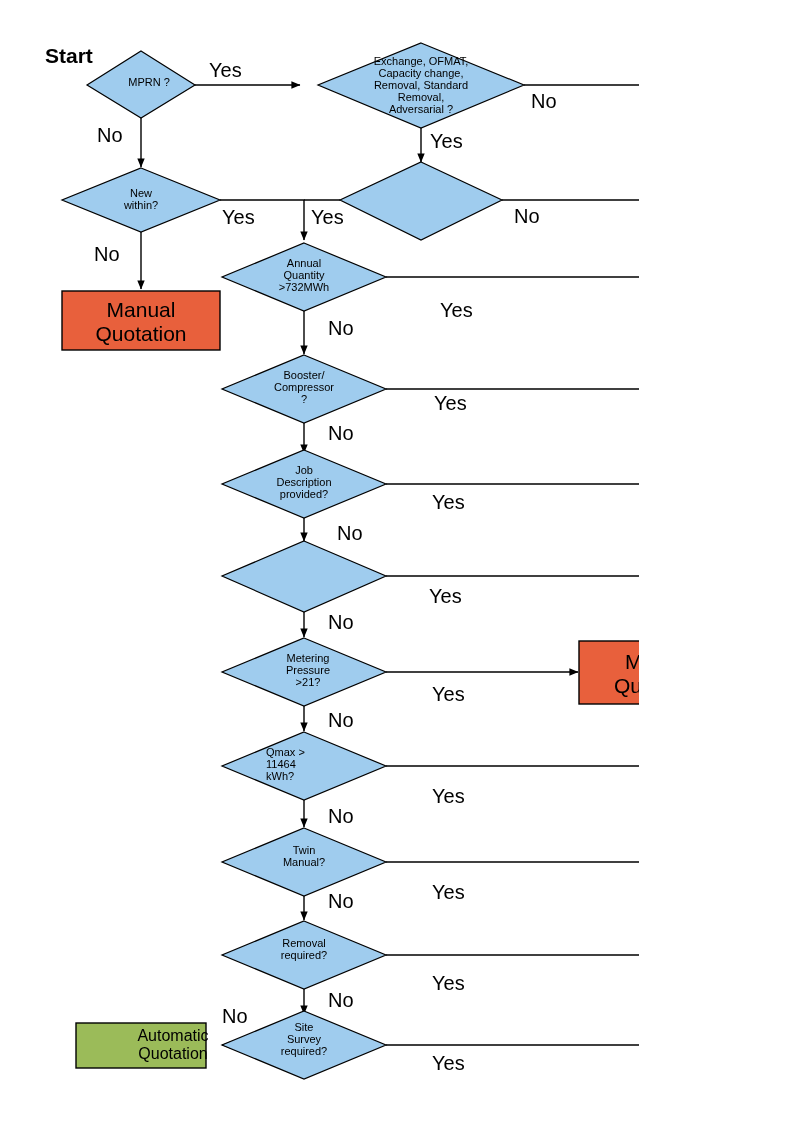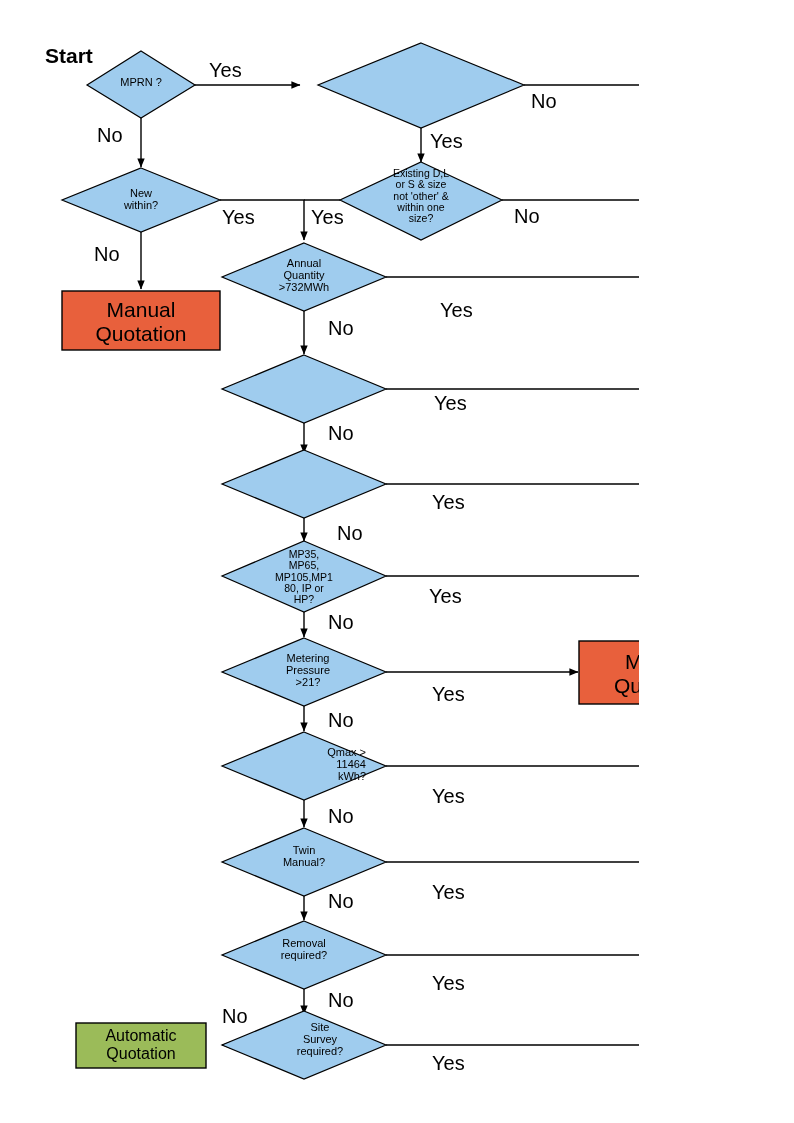--- a/index.html
+++ b/index.html
@@ -34,21 +34,21 @@
     white-space: pre-line;
     line-height: 1.08;
   }
   .diamond-label {
     font-size: 11px;
   }
   .diamond-label.small {
     font-size: 10.5px;
   }
   .diamond-label.left-align {
-    text-align: right;
+    text-align: left;
   }
   .box-label {
     font-size: 21px;
     line-height: 1.14;
   }
   .edge-label {
     position: absolute;
     font-size: 20px;
     color: #000000;
     white-space: nowrap;
@@ -141,69 +141,70 @@
       <polygon points="304,1011 386,1045 304,1079 222,1045" fill="#9FCCEE"></polygon>
     </g>
 
     <rect x="62" y="291" width="158" height="59" fill="#E8603C" stroke="#000000" stroke-width="1.4"></rect>
     <rect x="579" y="641" width="161" height="63" fill="#E8603C" stroke="#000000" stroke-width="1.4"></rect>
     <rect x="76" y="1023" width="130" height="45" fill="#9BBB59" stroke="#000000" stroke-width="1.4"></rect>
   </svg>
 
   <div class="start-label" style="left:45px; top:44px;">Start</div>
 
-  <div class="node-label diamond-label" style="left:91px; top:77px; width:100px;">MPRN ?</div>
-
+  <div class="node-label diamond-label" style="left:99px; top:77px; width:100px;">MPRN ?</div>
+
+  <div class="node-label diamond-label" style="left:336px; top:56px; width:170px;">Exchange, OFMAT,
+Capacity change,
+Removal, Standard
+Removal,
+Adversarial ?</div>
 
   <div class="node-label diamond-label" style="left:91px; top:188px; width:100px;">New
 within?</div>
 
-  <div class="node-label diamond-label small" style="left:363px; top:168px; width:116px;">Existing D,L
-or S &amp; size
-not 'other' &amp;
-within one
-size?</div>
 
   <div class="node-label diamond-label" style="left:254px; top:258px; width:100px;">Annual
 Quantity
 &gt;732MWh</div>
 
-
-
-  <div class="node-label diamond-label small" style="left:252px; top:549px; width:104px;">MP35,
-MP65,
-MP105,MP1
-80, IP or
-HP?</div>
+  <div class="node-label diamond-label" style="left:249px; top:370px; width:110px;">Booster/
+Compressor
+?</div>
+
+  <div class="node-label diamond-label" style="left:249px; top:465px; width:110px;">Job
+Description
+provided?</div>
+
 
   <div class="node-label diamond-label" style="left:258px; top:653px; width:100px;">Metering
 Pressure
 &gt;21?</div>
 
   <div class="node-label diamond-label left-align" style="left:266px; top:747px; width:100px;">Qmax &gt;
 11464
 kWh?</div>
 
   <div class="node-label diamond-label" style="left:254px; top:845px; width:100px;">Twin
 Manual?</div>
 
   <div class="node-label diamond-label" style="left:254px; top:938px; width:100px;">Removal
 required?</div>
 
-  <div class="node-label diamond-label" style="left:270px; top:1022px; width:100px;">Site
+  <div class="node-label diamond-label" style="left:254px; top:1022px; width:100px;">Site
 Survey
 required?</div>
 
   <div class="node-label box-label" style="left:62px; top:298px; width:158px;">Manual
 Quotation</div>
 
   <div class="node-label box-label" style="left:579px; top:650px; width:161px;">Manual
 Quotation</div>
 
-  <div class="node-label box-label" style="left:76px; top:1027px; width:130px; font-size:16px;">Automatic
+  <div class="node-label box-label" style="left:76px; top:1027px; width:130px; font-size:16px;padding-left:32px;">Automatic
 Quotation</div>
 
   <div class="edge-label" style="left:209px; top:59px;">Yes</div>
   <div class="edge-label" style="left:97px; top:124px;">No</div>
 
   <div class="edge-label" style="left:531px; top:90px;">No</div>
   <div class="edge-label" style="left:430px; top:130px;">Yes</div>
 
   <div class="edge-label" style="left:222px; top:206px;">Yes</div>
   <div class="edge-label" style="left:94px; top:243px;">No</div>

